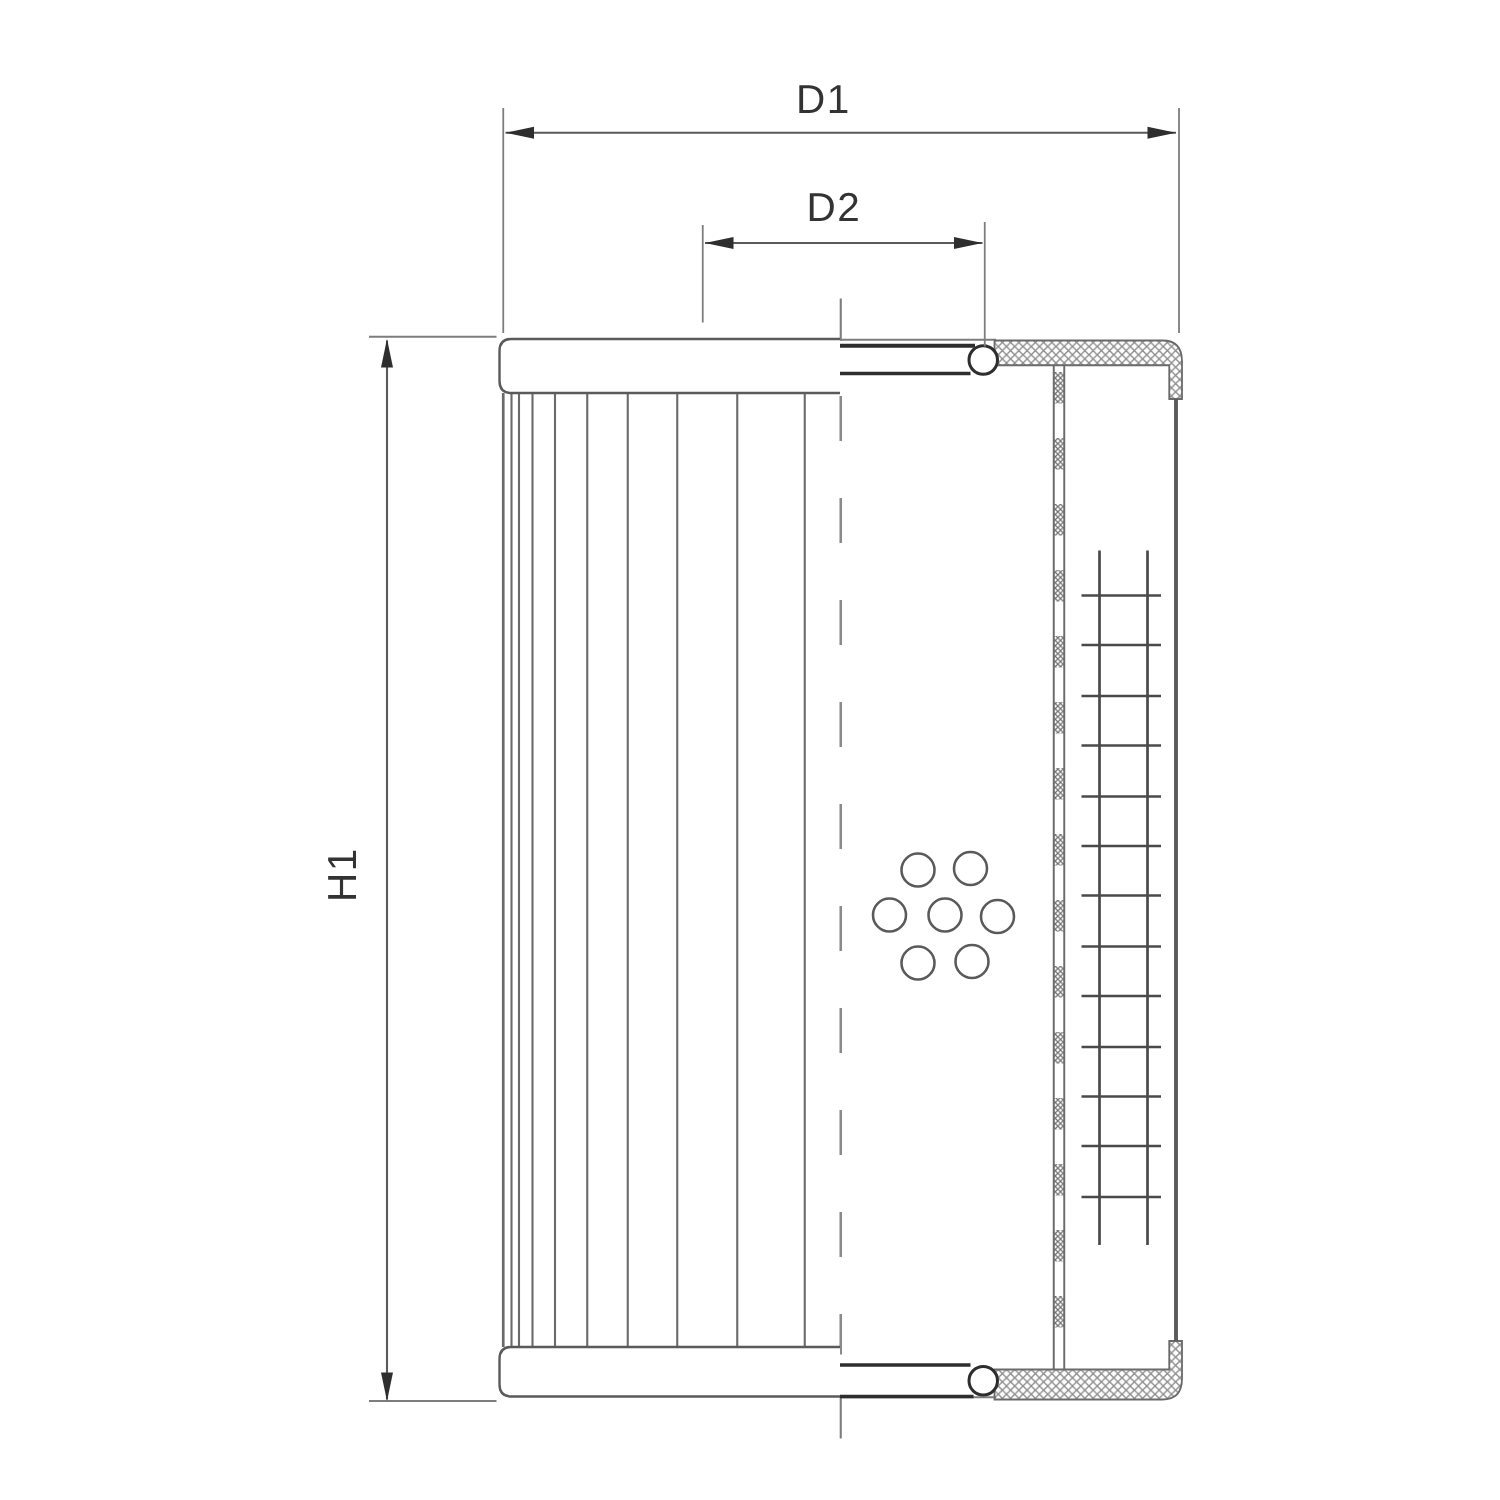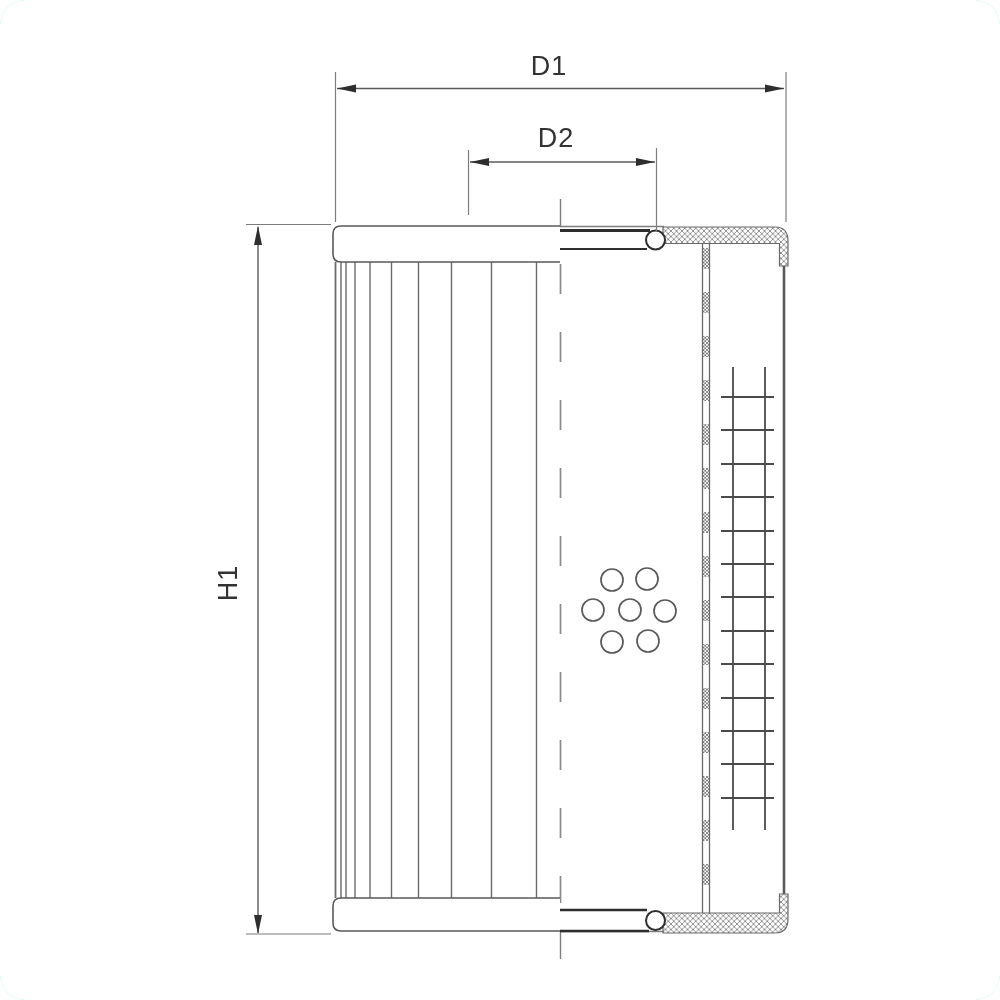--- a/index.html
+++ b/index.html
@@ -2,21 +2,20 @@
 <html><head>
 <meta charset="utf-8">
 <style>
   html,body{margin:0;padding:0;background:#ffffff;}
   .stage{
     position:relative;
     width:1000px;height:1000px;
     background:#86efac;
     font-family:"Liberation Sans", sans-serif;
     overflow:hidden;
-    border-radius:26px;
   }
   svg text{
     font-family:"Liberation Sans", sans-serif;
     font-size:27px;
     letter-spacing:1px;
   }
 </style>
 </head>
 <body>
 

